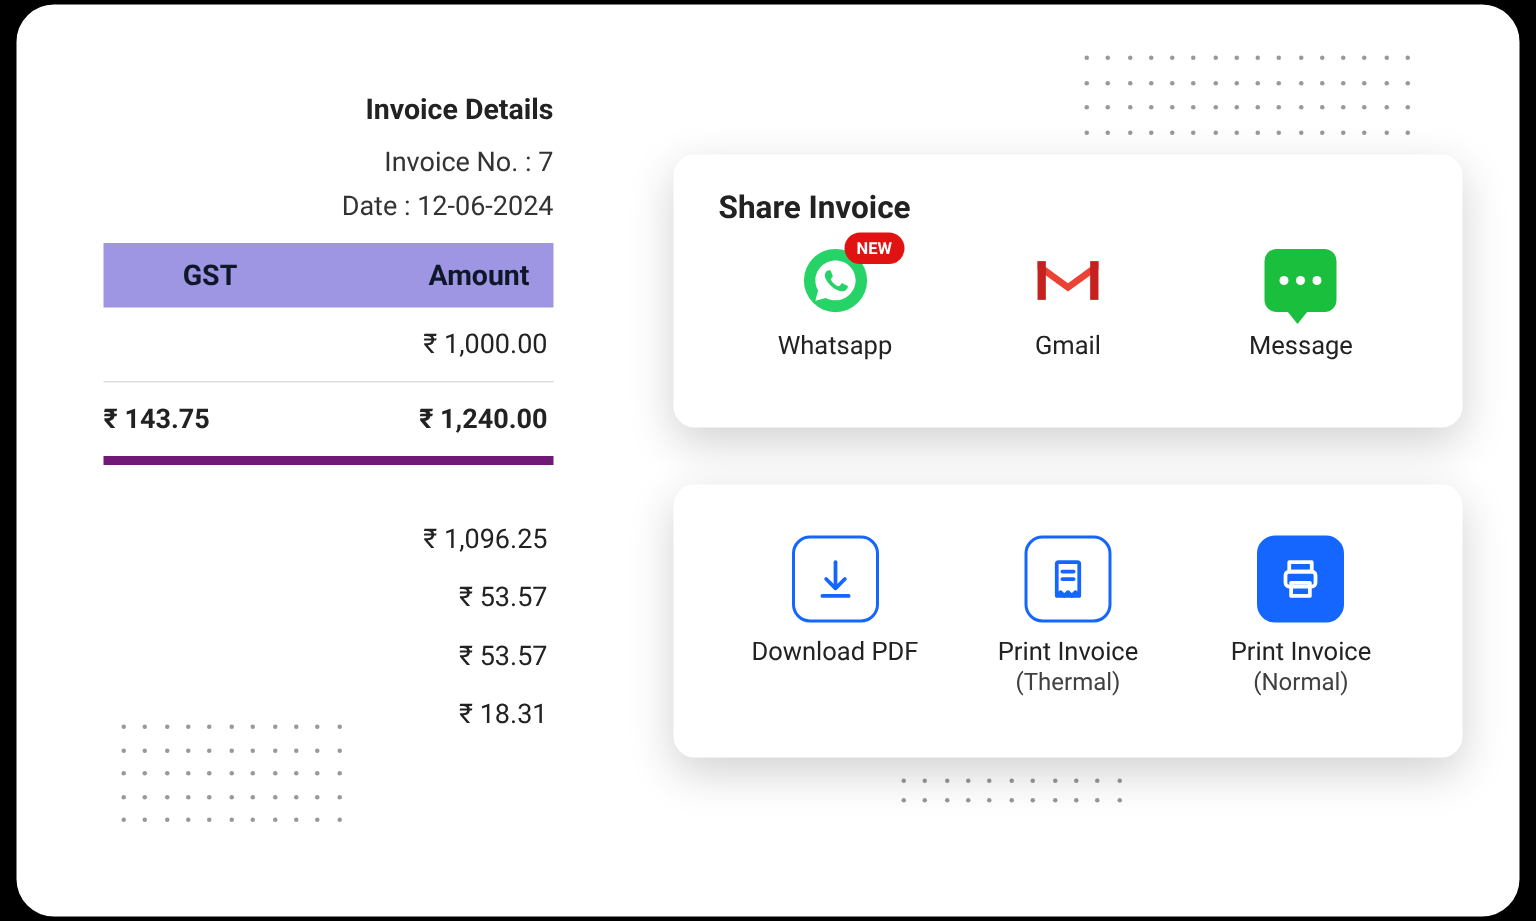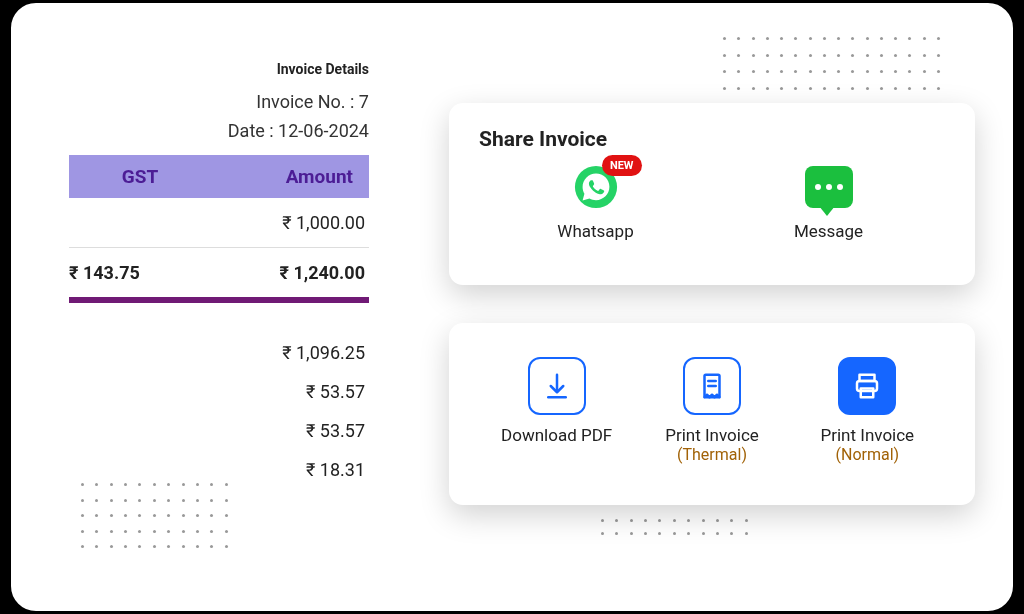--- a/index.html
+++ b/index.html
@@ -19,27 +19,27 @@
   .dots-bottom-right {
     position: absolute; bottom: 74px; left: 590px; width: 150px; height: 18px;
     display: grid; grid-template-columns: repeat(11, 1fr); grid-template-rows: repeat(2, 1fr); gap: 8px;
   }
   .dot { width: 3px; height: 3px; background: #999; border-radius: 50%; }
 
   .invoice-panel {
     position: absolute; top: 58px; left: 58px; width: 300px;
     text-align: right; color: #222;
   }
-  .invoice-title { font-weight: 700; font-size: 14px; margin-bottom: 14px; text-align: right; }
+  .invoice-title { font-weight: 700; font-size: 19px; margin-bottom: 14px; text-align: right; }
   .invoice-meta { font-size: 18px; color: #333; margin-bottom: 8px; }
   .table {
     margin-top: 14px; width: 100%;
   }
   .thead {
-    display: flex; background: #9f96e3; color: #4c1d95; font-weight: 700; font-size: 19px;
+    display: flex; background: #9f96e3; color: #0f172a; font-weight: 700; font-size: 19px;
   }
   .th-gst { flex: 1; text-align: center; padding: 10px 0; }
   .th-amt { flex: 1; text-align: right; padding: 10px 16px 10px 0; }
   .trow { display: flex; border-bottom: 1px solid #ddd; }
   .td { flex: 1; padding: 14px 4px; font-size: 18px; color: #222; }
   .td-left { text-align: left; padding-left: 0; }
   .td-right { text-align: right; padding-right: 4px; }
   .trow.total .td { font-weight: 700; }
   .trow.total { border-bottom: 6px solid #701a75; }
   .extra-amounts { margin-top: 30px; }
@@ -49,21 +49,21 @@
     position: absolute; background: #fff; border-radius: 14px;
     box-shadow: 0 10px 30px rgba(0,0,0,0.18);
     padding: 24px 30px;
   }
   .card-share { top: 100px; left: 438px; width: 526px; height: 182px; }
   .card-actions { top: 320px; left: 438px; width: 526px; height: 182px; }
   .card-title { font-size: 21px; font-weight: 700; color: #222; margin-bottom: 12px; }
   .card-row { display: flex; justify-content: space-around; align-items: flex-start; }
   .tile { width: 150px; display: flex; flex-direction: column; align-items: center; cursor: pointer; }
   .tile-label { font-size: 17px; color: #222; margin-top: 10px; text-align: center; line-height: 1.2; }
-  .tile-sub { font-size: 16px; color: #a16207; text-align: center; }
+  .tile-sub { font-size: 16px; color: #404040; text-align: center; }
 
   .icon-circle { width: 48px; height: 48px; display: flex; align-items: center; justify-content: center; position: relative; }
   .whatsapp-svg { width: 46px; height: 46px; }
   .new-badge {
     position: absolute; top: -8px; right: -22px; background: #e11212; color: #fff;
     font-size: 11px; font-weight: 700; padding: 4px 8px; border-radius: 999px;
   }
   .gmail-svg { width: 50px; height: 38px; }
   .msg-box { width: 50px; height: 42px; background: #1bbf3e; border-radius: 8px; position: relative; display:flex; align-items:center; justify-content:center; }
   .msg-box::after { content:""; position:absolute; bottom:-8px; left:14px; width:0;height:0;border-left:8px solid transparent;border-right:8px solid transparent;border-top:10px solid #1bbf3e; }
@@ -262,20 +262,31 @@
     <div class="card-row">
       <div class="tile">
         <div class="icon-circle">
           <svg class="whatsapp-svg" viewBox="0 0 48 48">
             <circle cx="24" cy="24" r="22" fill="#25D366"></circle>
             <path fill="#fff" d="M24 10c-7.7 0-14 6.3-14 14 0 2.5.7 4.9 1.9 7L10 38l7.2-1.9c2 1.1 4.3 1.7 6.8 1.7 7.7 0 14-6.3 14-14S31.7 10 24 10zm7.9 19.7c-.3.9-1.8 1.7-2.5 1.8-.7.1-1.5.1-2.4-.2-.6-.2-1.3-.4-2.2-.8-3.9-1.7-6.4-5.6-6.6-5.9-.2-.3-1.6-2.1-1.6-4 0-1.9 1-2.8 1.4-3.2.4-.4.8-.5 1.1-.5h.8c.3 0 .6 0 .9.7.3.8 1.1 2.7 1.2 2.9.1.2.2.4 0 .7-.1.3-.2.4-.4.7-.2.2-.4.5-.6.7-.2.2-.4.4-.2.8.2.4 1 1.6 2.1 2.6 1.4 1.3 2.6 1.7 3 1.9.4.2.6.2.9-.1.2-.3 1-1.2 1.3-1.6.3-.4.5-.3.9-.2.4.1 2.3 1.1 2.7 1.3.4.2.7.3.8.5.1.1.1.9-.2 1.8z"></path>
           </svg>
           <span class="new-badge">NEW</span>
         </div>
         <div class="tile-label">Whatsapp</div>
+      </div>
+      <div class="tile">
+        <div class="icon-circle">
+          <svg class="gmail-svg" viewBox="0 0 52 40">
+            <path fill="#fff" d="M4 6h44v28H4z"></path>
+            <path fill="#EA4335" d="M4 6l22 16L48 6v6L26 28 4 12z"></path>
+            <path fill="#C5221F" d="M4 6h6v28H4z"></path>
+            <path fill="#C5221F" d="M42 6h6v28h-6z"></path>
+          </svg>
+        </div>
+        <div class="tile-label">Gmail</div>
       </div>
       <div class="tile">
         <div class="icon-circle">
           <div class="msg-box">
             <div class="msg-dots">
                 <div class="msg-dot"></div>
                 <div class="msg-dot"></div>
                 <div class="msg-dot"></div>
               </div>
           </div>

